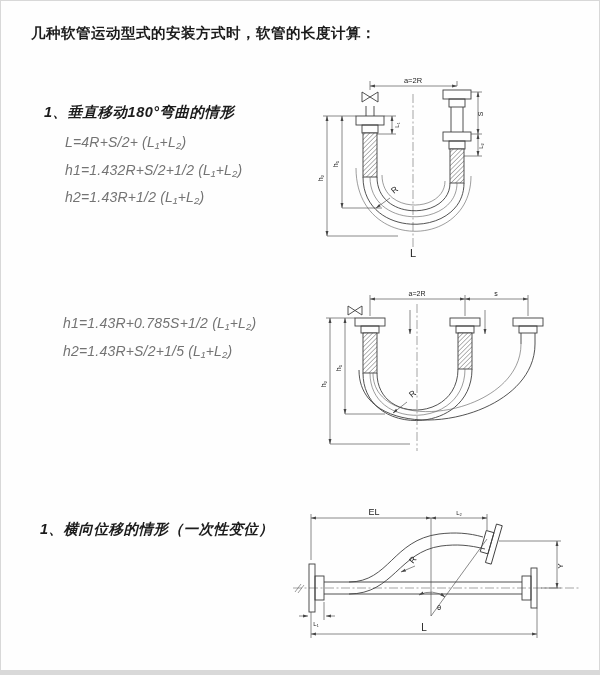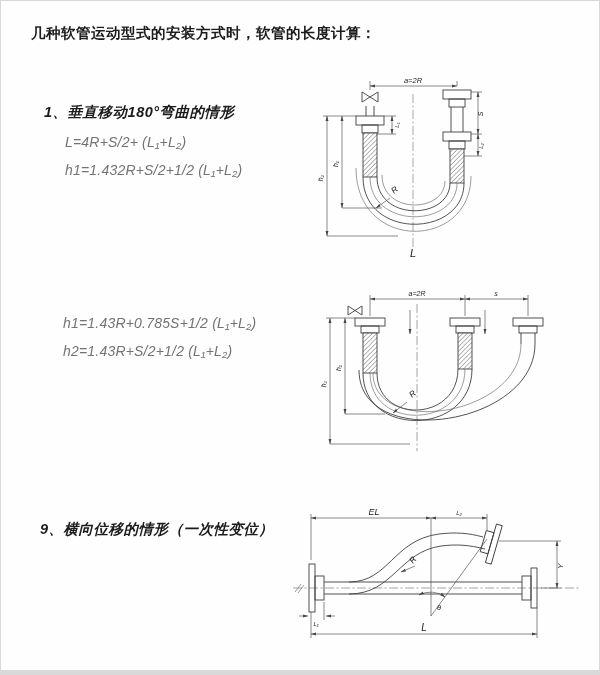--- a/index.html
+++ b/index.html
@@ -13,21 +13,21 @@
     position:absolute;left:31px;top:24px;font-size:14.5px;font-weight:700;
     letter-spacing:0.5px;white-space:nowrap;
   }
   .section{position:absolute;font-style:italic;}
   .heading{font-size:14.5px;font-weight:700;letter-spacing:0.5px;white-space:nowrap;}
   .formulas{margin:7px 0 0 21px;padding:0;list-style:none;}
   .formulas li{font-size:14px;line-height:27.5px;letter-spacing:0.2px;white-space:nowrap;color:#737373;}
   #sec1{left:44px;top:103px;}
   #sec2{left:42px;top:303px;}
   #sec3{left:40px;top:520px;}
-  .diag{position:absolute;font-style:italic;}
+  .diag{position:absolute;}
   #d1{left:312px;top:68px;}
   #d2{left:315px;top:286px;}
   #d3{left:289px;top:506px;}
   svg{display:block;}
   .ln{stroke:#3f3f3f;stroke-width:0.9;fill:none;}
   .thin{stroke:#5a5a5a;stroke-width:0.6;fill:none;}
   .dim{stroke:#4a4a4a;stroke-width:0.65;fill:none;}
   .cl{stroke:#6a6a6a;stroke-width:0.6;fill:none;stroke-dasharray:9 2.5 2 2.5;}
   .svgtxt{fill:#222;font-family:"Liberation Sans","DejaVu Sans",sans-serif;}
 </style>
@@ -36,32 +36,33 @@
 
 <div class="page">
 
   <div class="title">几种软管运动型式的安装方式时，软管的长度计算：</div>
 
   <div class="section" id="sec1">
     <div class="heading">1、垂直移动180°弯曲的情形</div>
     <ul class="formulas">
       <li>L=4R+S/2+ (L₁+L₂)</li>
       <li>h1=1.432R+S/2+1/2 (L₁+L₂)</li>
+      <li>h2=1.43R+1/2 (L₁+L₂)</li>
     </ul>
   </div>
 
   <div class="section" id="sec2">
     <ul class="formulas">
       <li>h1=1.43R+0.785S+1/2 (L₁+L₂)</li>
-      <li>h2=1.43R+S/2+1/2 (L₁+L₂)</li>
+      <li>h2=1.43R+S/2+1/5 (L₁+L₂)</li>
     </ul>
   </div>
 
   <div class="section" id="sec3">
-    <div class="heading">9、横向位移的情形（一次性变位）</div>
+    <div class="heading">1、横向位移的情形（一次性变位）</div>
   </div>
 
   <div class="diag" id="d1">
     <svg width="268" height="192" viewBox="0 0 268 192">
       <defs>
         <marker id="a1" viewBox="0 0 8 8" refX="7.6" refY="4" markerWidth="8" markerHeight="8" orient="auto-start-reverse">
           <path d="M0,1.8 L8,4 L0,6.2 Z" fill="#444"></path>
         </marker>
         <pattern id="ha1" width="3.2" height="3.2" patternUnits="userSpaceOnUse" patternTransform="rotate(45)">
           <rect width="3.2" height="3.2" fill="#fff"></rect>

